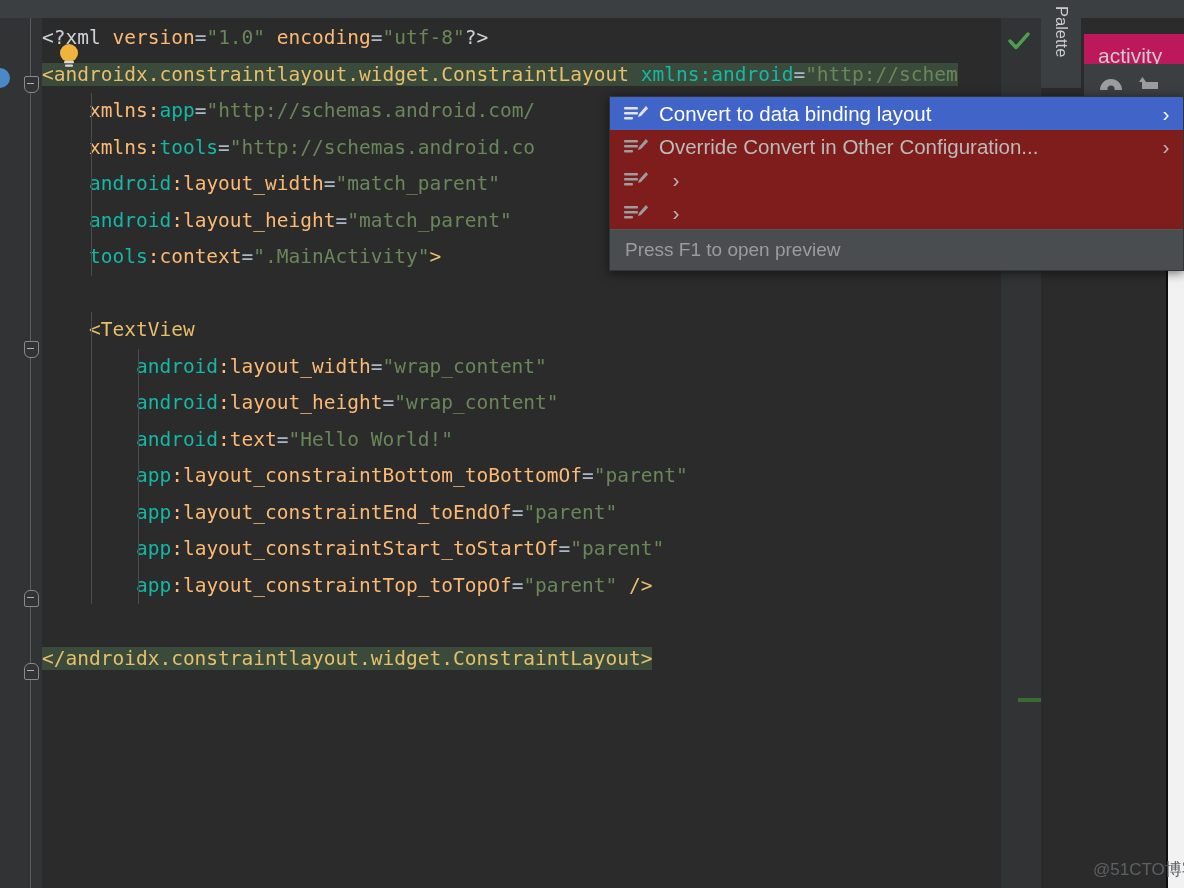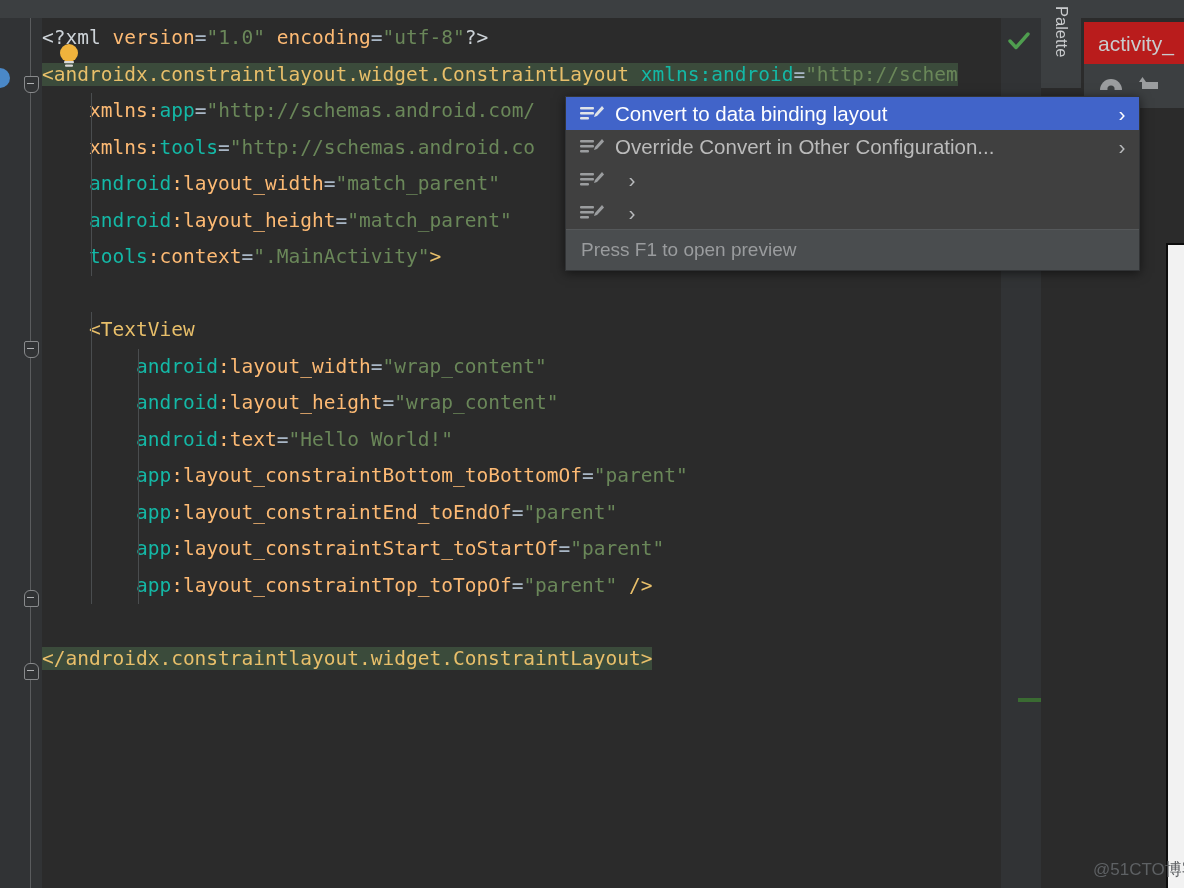--- a/index.html
+++ b/index.html
@@ -127,23 +127,23 @@
     position: absolute;
     left: -7px; top: 6px;
     width: 55px;
     transform: rotate(90deg);
     transform-origin: center center;
     font-size: 16.5px;
     color: #c9cbcd;
     white-space: nowrap;
   }
   #design-tab {
-    position: absolute; left: 43px; top: 4px;
+    position: absolute; left: 43px; top: 16px;
     width: 100px; height: 46px;
-    background: #b91c1c;
+    background: #be185d;
   }
   #design-tab-label {
     position: absolute; left: 14px; top: 10px;
     font-size: 21px;
     color: #c9cbcd;
     white-space: nowrap;
   }
   #design-toolbar {
     position: absolute; left: 43px; top: 46px;
     width: 100px; height: 44px;
@@ -160,23 +160,23 @@
   #watermark {
     position: absolute; left: 52px; top: 840px;
     font-size: 17px;
     color: #5e6164;
     white-space: nowrap;
   }
 
   
   #intention-menu {
     position: absolute;
-    left: 565px; top: 96px;
+    left: 609px; top: 96px;
     width: 573px;
-    background: #404040;
+    background: #7f1d1d;
     box-shadow: 0 2px 10px rgba(0,0,0,.55);
     border: 1px solid #323436;
     z-index: 50;
   }
   .menu-item {
     position: relative;
     height: 33px;
     display: flex; align-items: center;
     padding: 0 0 0 13px;
     color: #bbbbbb;

